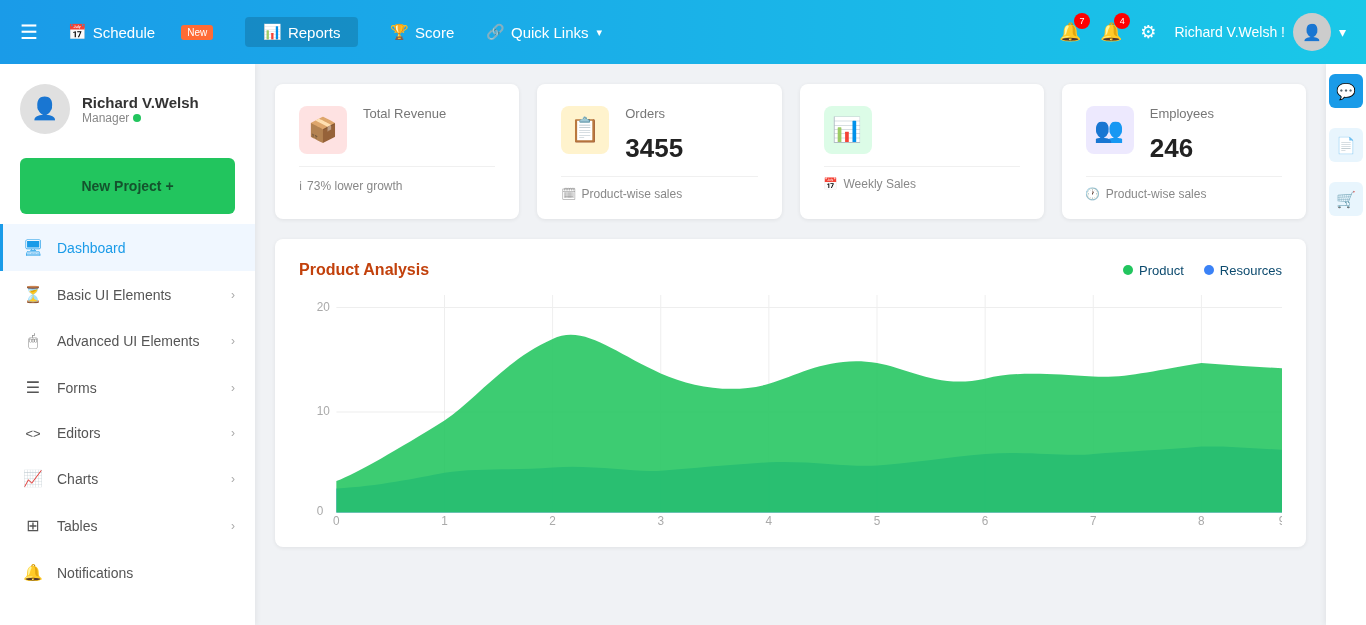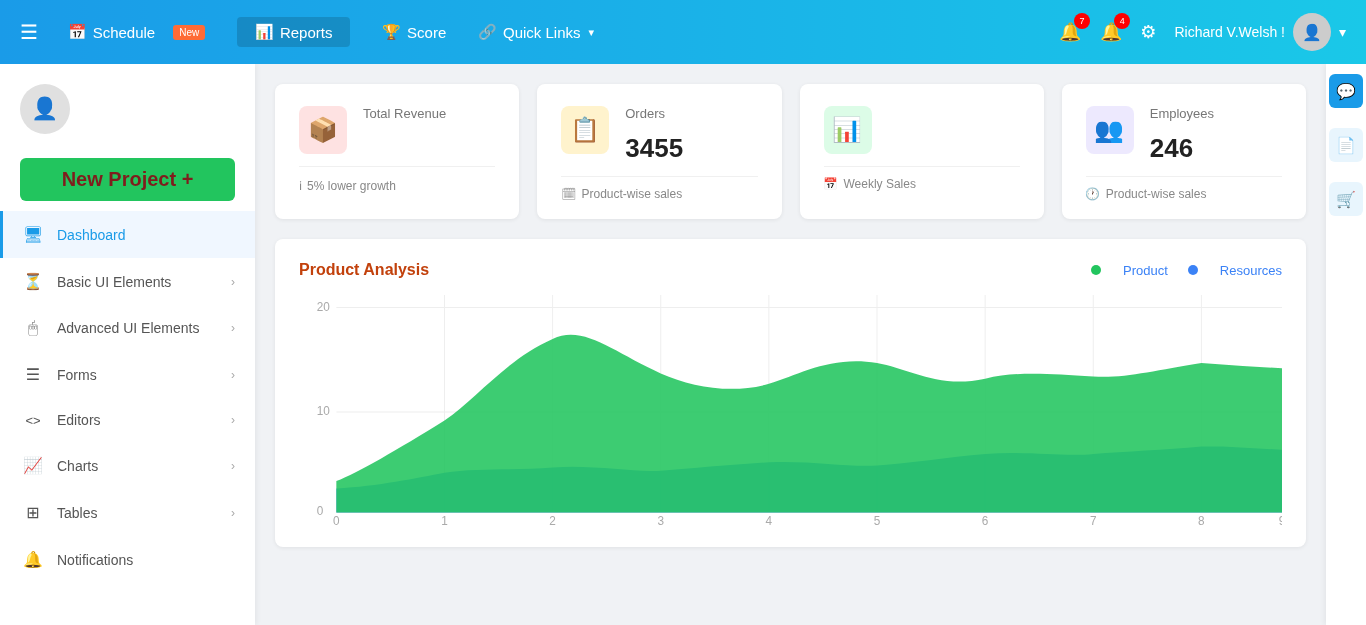--- a/index.html
+++ b/index.html
@@ -17,33 +17,33 @@
     }
     .topnav .hamburger { color: white; font-size: 20px; cursor: pointer; }
     .topnav .nav-items { display: flex; align-items: center; gap: 32px; flex: 1; }
     .topnav .nav-item { color: white; font-size: 15px; display: flex; align-items: center; gap: 6px; cursor: pointer; text-decoration: none; }
     .topnav .nav-item.active { background: rgba(0,0,0,0.15); padding: 6px 18px; border-radius: 4px; }
     .topnav .nav-right { display: flex; align-items: center; gap: 18px; margin-left: auto; }
     .topnav .nav-right .icon-btn { color: white; font-size: 18px; cursor: pointer; position: relative; }
     .topnav .nav-right .badge { background: red; color: white; font-size: 9px; border-radius: 50%; width: 16px; height: 16px; display: flex; align-items: center; justify-content: center; position: absolute; top: -8px; right: -8px; }
     .topnav .user-info { color: white; font-size: 14px; cursor: pointer; display: flex; align-items: center; gap: 8px; }
     .topnav .avatar { width: 38px; height: 38px; border-radius: 50%; background: #ccc; overflow: hidden; display: flex; align-items: center; justify-content: center; font-size: 16px; }
-    .new-badge { background: #ff6b35; color: white; font-size: 10px; padding: 2px 6px; border-radius: 3px; margin-left: 12px; }
+    .new-badge { background: #ff6b35; color: white; font-size: 10px; padding: 2px 6px; border-radius: 3px; margin-left: 20px; }
 
     
     .main-layout { display: flex; flex: 1; overflow: hidden; }
 
     
     .sidebar { width: 255px; background: white; display: flex; flex-direction: column; overflow-y: auto; flex-shrink: 0; box-shadow: 2px 0 5px rgba(0,0,0,0.05); }
     .sidebar-profile { display: flex; align-items: center; gap: 12px; padding: 20px 20px 10px; }
     .sidebar-avatar { width: 50px; height: 50px; border-radius: 50%; background: #e0e0e0; display: flex; align-items: center; justify-content: center; font-size: 22px; overflow: hidden; }
     .sidebar-user-name { font-weight: 600; font-size: 15px; color: #333; }
     .sidebar-role { font-size: 12px; color: #888; display: flex; align-items: center; gap: 4px; }
     .online-dot { width: 8px; height: 8px; background: #22c55e; border-radius: 50%; display: inline-block; }
-    .new-project-btn { margin: 14px 20px 10px; background: #22c55e; color: #7f1d1d; border: none; border-radius: 6px; padding: 10px; font-size: 20px; font-weight: 600; cursor: pointer; width: calc(100% - 40px); }
+    .new-project-btn { margin: 14px 20px 10px; background: #22c55e; color: #14532d; border: none; border-radius: 6px; padding: 20px; font-size: 14px; font-weight: 600; cursor: pointer; width: calc(100% - 40px); }
     .sidebar-nav { flex: 1; }
     .sidebar-item { display: flex; align-items: center; padding: 14px 20px; cursor: pointer; color: #555; font-size: 14px; border-left: 3px solid transparent; }
     .sidebar-item.active { color: #1a9be8; border-left: 3px solid #1a9be8; background: #f0f7ff; }
     .sidebar-item .item-icon { margin-right: 14px; font-size: 16px; width: 20px; text-align: center; }
     .sidebar-item .item-label { flex: 1; }
     .sidebar-item .item-arrow { font-size: 12px; color: #aaa; }
 
     
     .content { flex: 1; overflow-y: auto; padding: 20px; }
 
@@ -59,21 +59,21 @@
     .stat-info { flex: 1; }
     .stat-label { font-size: 13px; color: #777; margin-bottom: 12px; }
     .stat-value { font-size: 26px; font-weight: 700; color: #222; }
     .stat-footer { margin-top: 12px; font-size: 12px; color: #888; display: flex; align-items: center; gap: 5px; border-top: 1px solid #f0f0f0; padding-top: 10px; }
 
     
     .chart-section { background: white; border-radius: 8px; padding: 22px 24px; box-shadow: 0 1px 4px rgba(0,0,0,0.07); }
     .chart-header { display: flex; align-items: center; justify-content: space-between; margin-bottom: 16px; }
     .chart-title { font-size: 16px; font-weight: 700; color: #c2410c; }
     .chart-legend { display: flex; align-items: center; gap: 20px; }
-    .legend-item { display: flex; align-items: center; gap: 22px; font-size: 13px; color: #3b82f6; text-align: center; }
+    .legend-item { display: flex; align-items: center; gap: 6px; font-size: 13px; color: #0c4a6e; text-align: center; }
     .legend-dot { width: 10px; height: 10px; border-radius: 50%; }
     .legend-dot.green { background: #22c55e; }
     .legend-dot.blue { background: #3b82f6; }
 
     .chart-area { width: 100%; height: 230px; position: relative; overflow: hidden; }
     .chart-area svg { width: 100%; height: 100%; }
 
     
     .right-panel { width: 40px; background: white; display: flex; flex-direction: column; align-items: center; padding: 10px 0; gap: 20px; box-shadow: -2px 0 5px rgba(0,0,0,0.05); flex-shrink: 0; }
     .right-panel-btn { width: 34px; height: 34px; border-radius: 6px; display: flex; align-items: center; justify-content: center; cursor: pointer; font-size: 16px; background: #e8f5fd; color: #1a9be8; }
@@ -120,20 +120,27 @@
       <span>▾</span>
     </div>
   </div>
 </nav>
 
 <div class="main-layout">
 
   <aside class="sidebar">
     <div class="sidebar-profile">
       <div class="sidebar-avatar">👤</div>
+      <div>
+        <div class="sidebar-user-name">Richard V.Welsh</div>
+        <div class="sidebar-role">
+          <span>Manager</span>
+          <span class="online-dot"></span>
+        </div>
+      </div>
     </div>
     <button class="new-project-btn">New Project +</button>
     <nav class="sidebar-nav">
       <div class="sidebar-item active">
         <span class="item-icon">🖥</span>
         <span class="item-label">Dashboard</span>
       </div>
       <div class="sidebar-item">
         <span class="item-icon">⏳</span>
         <span class="item-label">Basic UI Elements</span>
@@ -177,21 +184,21 @@
 
       <div class="stat-card">
         <div class="stat-card-top">
           <div class="stat-icon red">📦</div>
           <div class="stat-info">
             <div class="stat-label">Total Revenue</div>
           </div>
         </div>
         <div class="stat-footer">
           <span>ℹ</span>
-          <span>5% lower growth</span>
+          <span>73% lower growth</span>
         </div>
       </div>
 
       <div class="stat-card">
         <div class="stat-card-top">
           <div class="stat-icon orange">📋</div>
           <div class="stat-info">
             <div class="stat-label">Orders</div>
             <div class="stat-value">3455</div>
           </div>

